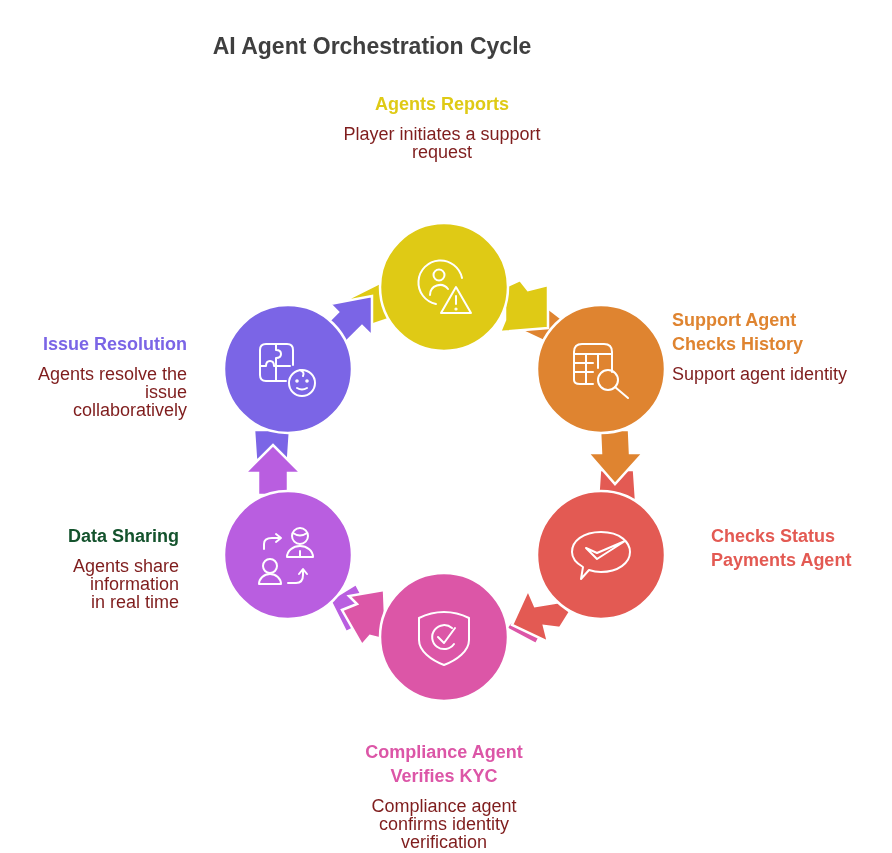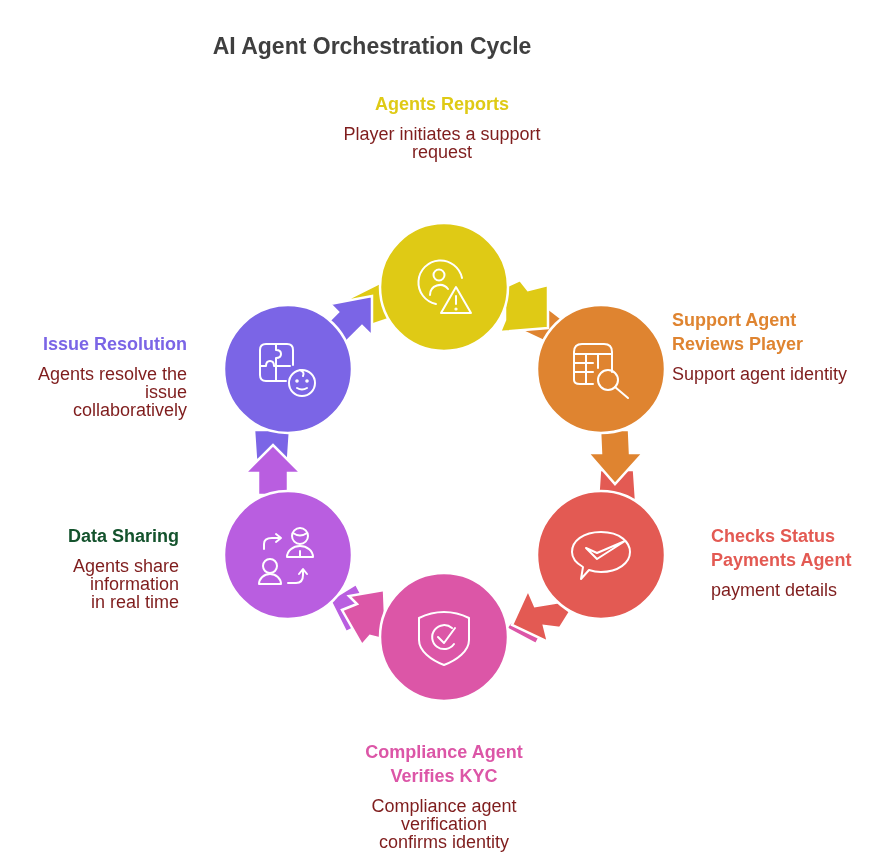--- a/index.html
+++ b/index.html
@@ -127,46 +127,45 @@
   </div>
   <div class="desc">
     <div>Player initiates a support</div>
     <div>request</div>
   </div>
 </div>
 
 <div class="label left" style="left:672px; top:308px; width:180px;">
   <div class="heading" style="color:#df8430;">
     <div>Support Agent</div>
-    <div>Reviews Player</div>
+    <div>Checks History</div>
   </div>
   <div class="desc">
     <div>Support agent identity</div>
   </div>
 </div>
 
 <div class="label left" style="left:711px; top:524px; width:180px;">
   <div class="heading" style="color:#e35a53;">
     <div>Checks Status</div>
     <div>Payments Agent</div>
   </div>
   <div class="desc">
-    <div>payment details</div>
   </div>
 </div>
 
 <div class="label center" style="left:332px; top:740px; width:224px;">
   <div class="heading" style="color:#dc56a7;">
     <div>Compliance Agent</div>
     <div>Verifies KYC</div>
   </div>
   <div class="desc">
     <div>Compliance agent</div>
+    <div>confirms identity</div>
     <div>verification</div>
-    <div>confirms identity</div>
   </div>
 </div>
 
 <div class="label right" style="left:0px; top:524px; width:179px;">
   <div class="heading" style="color:#14532d;">
     <div>Data Sharing</div>
   </div>
   <div class="desc">
     <div>Agents share information</div>
     <div>in real time</div>

